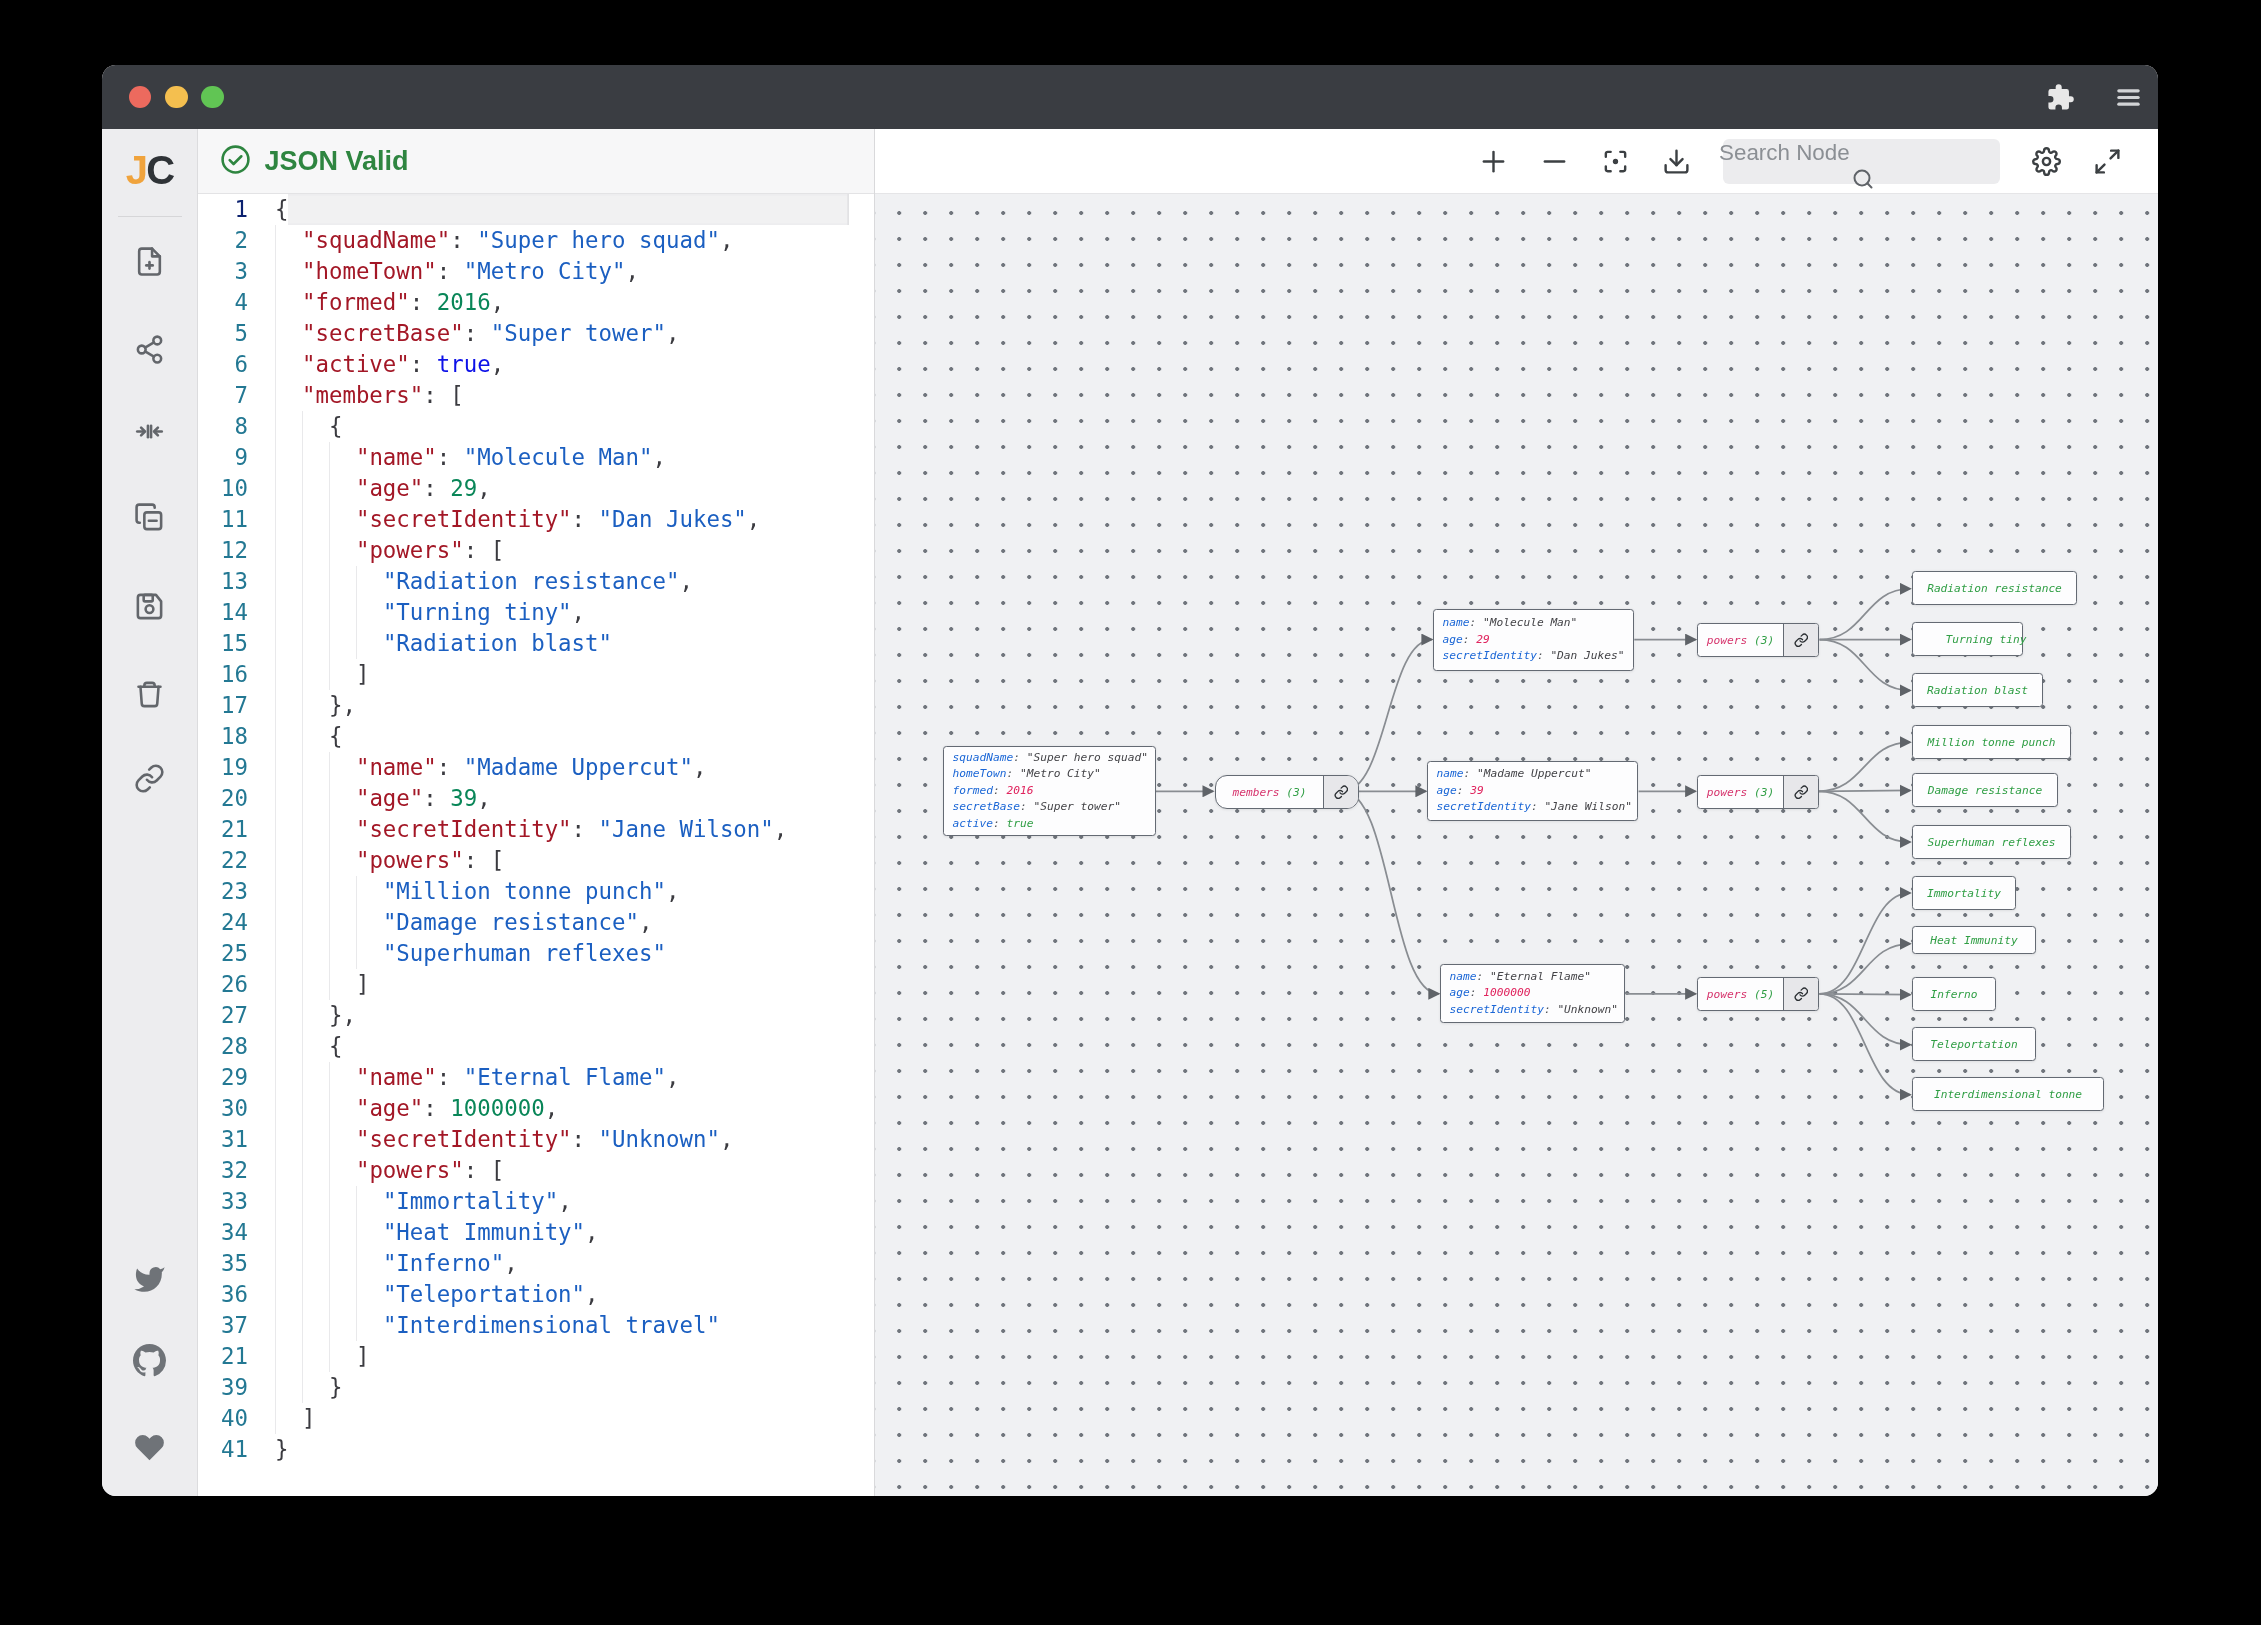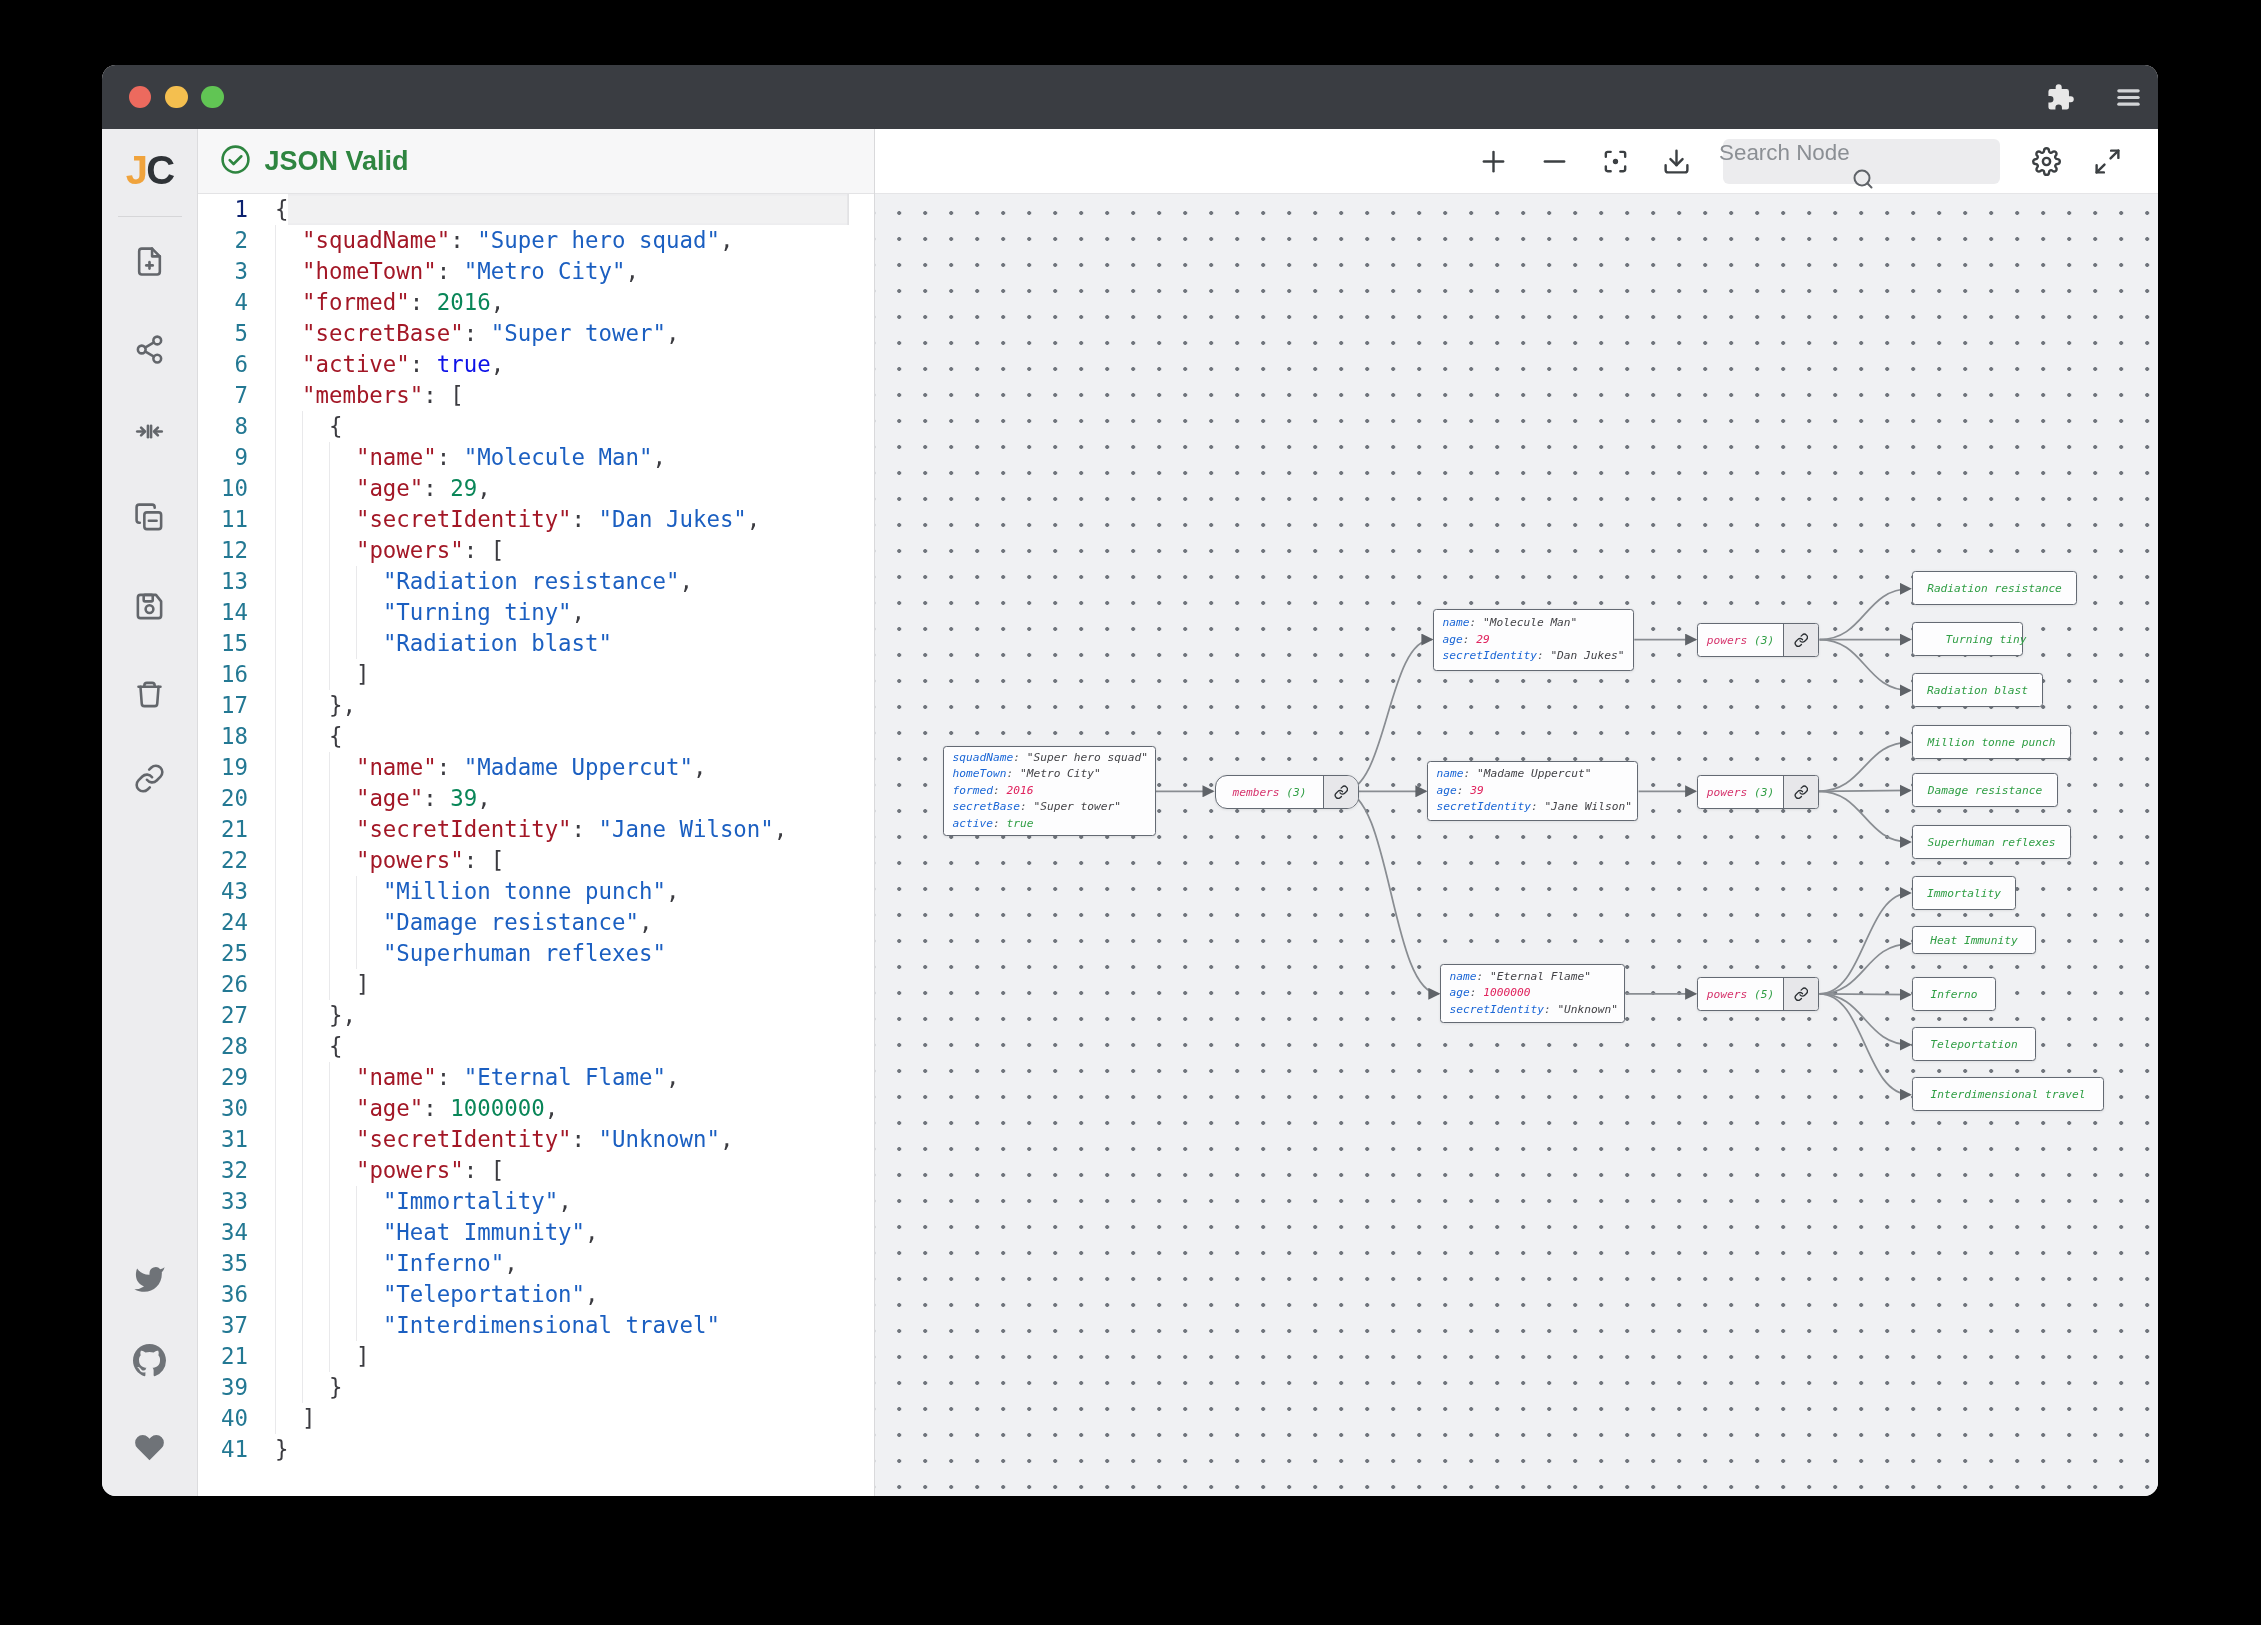--- a/index.html
+++ b/index.html
@@ -256,21 +256,21 @@
           </div>
           <div class="eline">
             <span class="ln">21</span>
             <span class="code"><span class="ig">  </span><span class="ig">  </span><span class="ig">  </span><span class="t-k">"secretIdentity"</span><span class="t-p">: </span><span class="t-s">"Jane Wilson"</span><span class="t-p">,</span></span>
           </div>
           <div class="eline">
             <span class="ln">22</span>
             <span class="code"><span class="ig">  </span><span class="ig">  </span><span class="ig">  </span><span class="t-k">"powers"</span><span class="t-p">: [</span></span>
           </div>
           <div class="eline">
-            <span class="ln">43</span>
+            <span class="ln">23</span>
             <span class="code"><span class="ig">  </span><span class="ig">  </span><span class="ig">  </span><span class="ig">  </span><span class="t-s">"Million tonne punch"</span><span class="t-p">,</span></span>
           </div>
           <div class="eline">
             <span class="ln">24</span>
             <span class="code"><span class="ig">  </span><span class="ig">  </span><span class="ig">  </span><span class="ig">  </span><span class="t-s">"Damage resistance"</span><span class="t-p">,</span></span>
           </div>
           <div class="eline">
             <span class="ln">25</span>
             <span class="code"><span class="ig">  </span><span class="ig">  </span><span class="ig">  </span><span class="ig">  </span><span class="t-s">"Superhuman reflexes"</span></span>
           </div>
@@ -479,18 +479,18 @@
           <div class="gnode leaf" style="left: 1037px; top: 377px; width: 165px; height: 34px;"><span>Radiation resistance</span></div>
           <div class="gnode leaf" style="left: 1037px; top: 428px; width: 111px; height: 34px; padding-left: 37px;"><span>Turning tiny</span></div>
           <div class="gnode leaf" style="left: 1037px; top: 479px; width: 131px; height: 34px;"><span>Radiation blast</span></div>
           <div class="gnode leaf" style="left: 1037px; top: 531px; width: 159px; height: 34px;"><span>Million tonne punch</span></div>
           <div class="gnode leaf" style="left: 1037px; top: 579px; width: 146px; height: 34px;"><span>Damage resistance</span></div>
           <div class="gnode leaf" style="left: 1037px; top: 631px; width: 159px; height: 34px;"><span>Superhuman reflexes</span></div>
           <div class="gnode leaf" style="left: 1037px; top: 682px; width: 104px; height: 34px;"><span>Immortality</span></div>
           <div class="gnode leaf" style="left: 1037px; top: 732px; width: 124px; height: 28px;"><span>Heat Immunity</span></div>
           <div class="gnode leaf" style="left: 1037px; top: 783px; width: 84px; height: 34px;"><span>Inferno</span></div>
           <div class="gnode leaf" style="left: 1037px; top: 833px; width: 124px; height: 34px;"><span>Teleportation</span></div>
-          <div class="gnode leaf" style="left: 1037px; top: 883px; width: 192px; height: 34px;"><span>Interdimensional travel</span></div>
+          <div class="gnode leaf" style="left: 1037px; top: 883px; width: 192px; height: 34px;"><span>Interdimensional tonne</span></div>
         </div>
     </section>
   </div>
 </div>
 
 
 </body></html>

